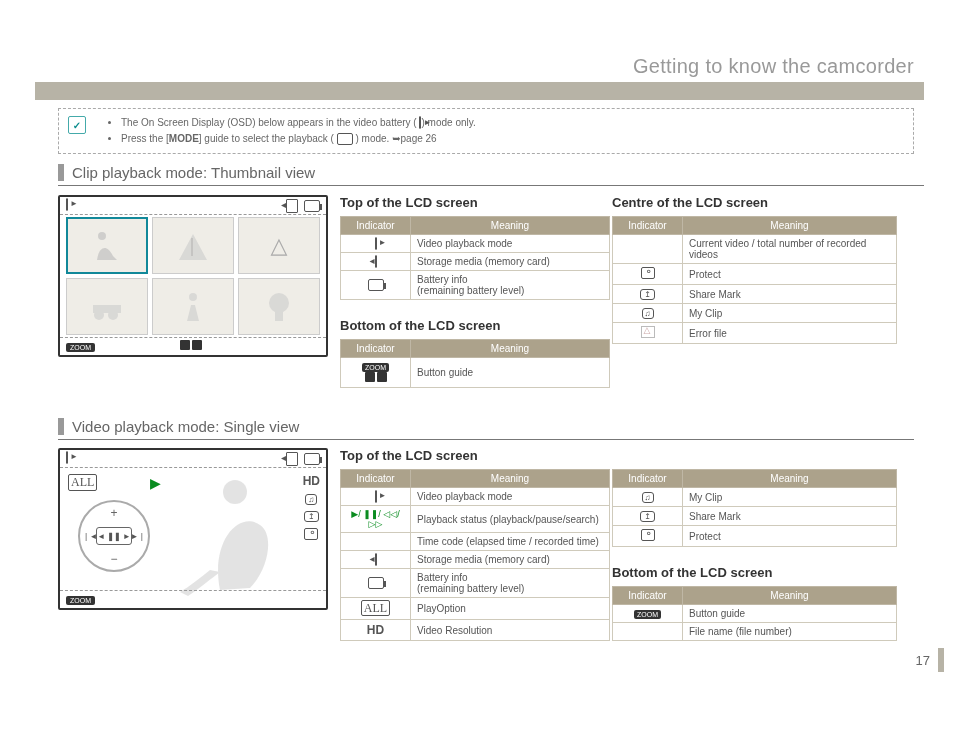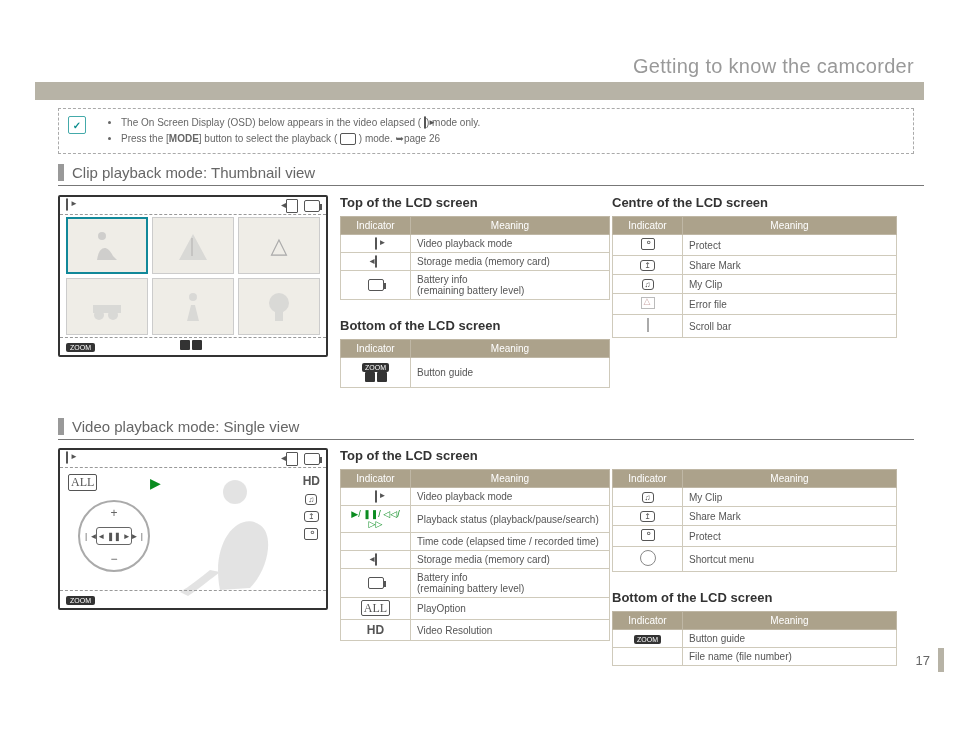--- a/index.html
+++ b/index.html
@@ -157,26 +157,26 @@
 </head>
 <body>
 
 <div class="page-title">Getting to know the camcorder</div>
 <div class="title-rule"></div>
 
 <div class="note-icon">✓</div>
 <div class="note-box">
   <ul>
     <li>
-      <span>The On Screen Display (OSD) below appears in the video elapsed (</span>
+      <span>The On Screen Display (OSD) below appears in the video battery (</span>
       <span class="playmode"></span>
       <span>) mode only.</span>
     </li>
     <li>
-      <span>Press the [</span><b>MODE</b><span>] button to select the playback (</span>
+      <span>Press the [</span><b>MODE</b><span>] guide to select the playback (</span>
       <span class="mini-icon"></span>
       <span>) mode. </span>➥<span>page 26</span>
     </li>
   </ul>
 </div>
 
 <div class="sec1">
   <div class="section-heading">Clip playback mode: Thumbnail view</div>
   <div class="section-rule"></div>
 </div>
@@ -271,38 +271,38 @@
 
 <div class="col-right" style="top:195px;">
   <div class="sub-h">Centre of the LCD screen</div>
   <table class="ind">
     <tbody>
         <tr>
           <th>Indicator</th>
           <th>Meaning</th>
         </tr>
     <tr>
+          <td class="ico"></td>
+          <td>Current video / total number of recorded videos</td>
+        </tr>
+    <tr>
           <td class="ico"><span class="key-o"></span></td>
           <td>Protect</td>
         </tr>
     <tr>
           <td class="ico"><span class="share">↥</span></td>
           <td>Share Mark</td>
         </tr>
     <tr>
           <td class="ico"><span class="clip">♫</span></td>
           <td>My Clip</td>
         </tr>
     <tr>
           <td class="ico"><span class="errbox"></span></td>
           <td>Error file</td>
-        </tr>
-    <tr>
-          <td class="ico"><span class="scroll"></span></td>
-          <td>Scroll bar</td>
         </tr>
   </tbody>
     </table>
 </div>
 
 <div class="sec2">
   <div class="section-heading">Video playback mode: Single view</div>
   <div class="section-rule"></div>
 </div>
 
@@ -391,24 +391,20 @@
           <td>My Clip</td>
         </tr>
     <tr>
           <td class="ico"><span class="share">↥</span></td>
           <td>Share Mark</td>
         </tr>
     <tr>
           <td class="ico"><span class="key-o"></span></td>
           <td>Protect</td>
         </tr>
-    <tr>
-          <td class="ico"><span class="wheelmini"></span></td>
-          <td>Shortcut menu</td>
-        </tr>
   </tbody>
     </table>
 
   <div class="sub-h" style="margin-top:18px">Bottom of the LCD screen</div>
   <table class="ind">
     <tbody>
         <tr>
           <th>Indicator</th>
           <th>Meaning</th>
         </tr>

